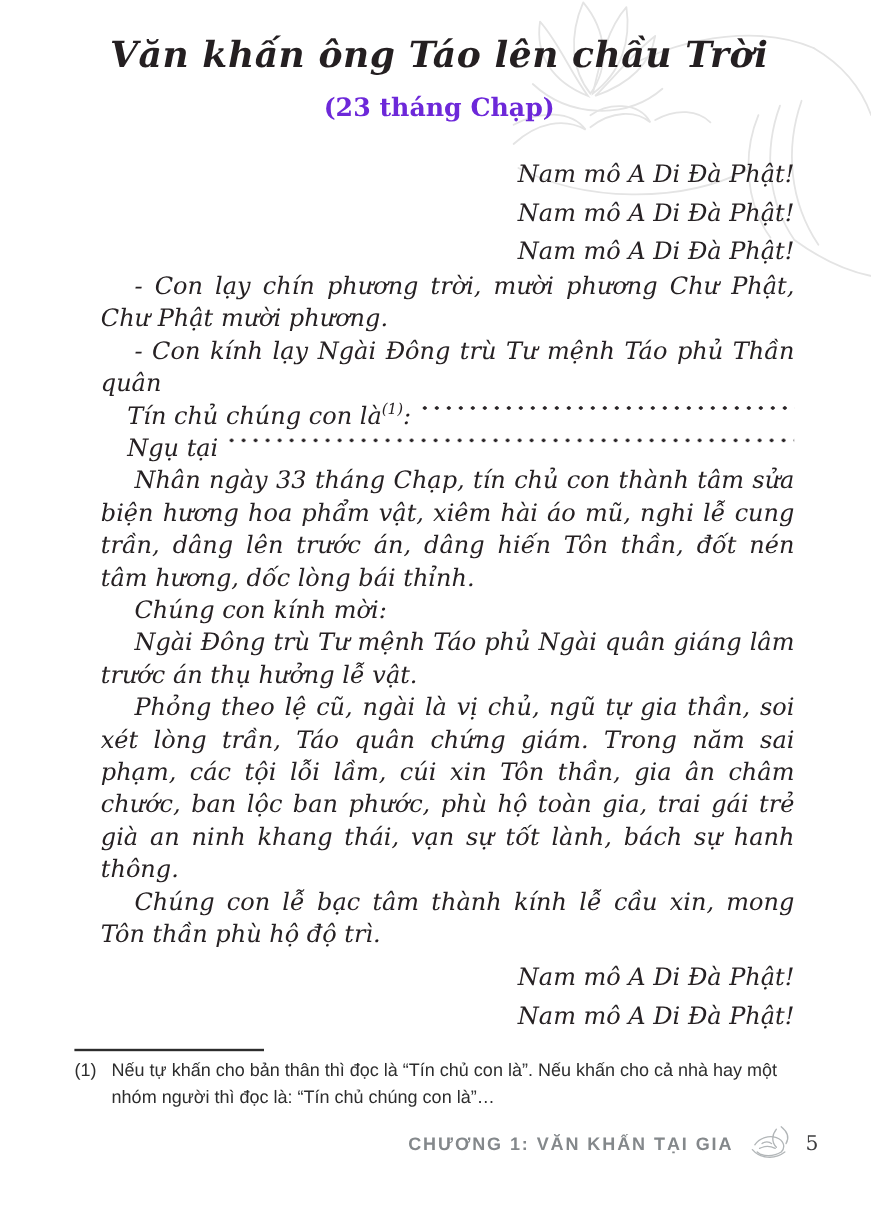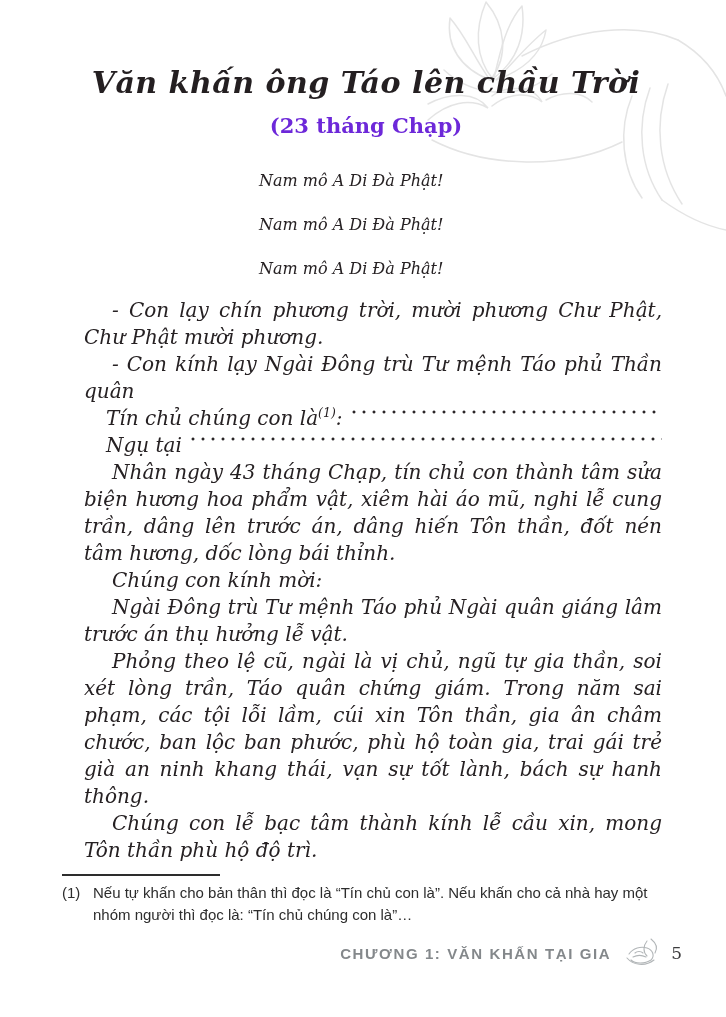--- a/index.html
+++ b/index.html
@@ -13,41 +13,41 @@
   }
   
   .watermark{
     position:absolute;top:0;right:0;width:300px;height:245px;
     pointer-events:none;
   }
   .watermark svg{display:block;width:100%;height:100%;}
   
   .content{
     position:absolute;top:0;left:84px;width:578px;height:872px;
-    padding-top:64px;box-sizing:border-box;
+    padding-top:28px;box-sizing:border-box;
     overflow:hidden;
     font-style:italic;
   }
   .title{
     margin:0 0 10px -14px;
     text-align:center;
     font-family:"DejaVu Serif", serif;
     font-style:italic;font-weight:bold;
     font-size:30px;line-height:38px;
     letter-spacing:0.5px;
     color:#241f21;
   }
   .subtitle{
     margin:0 0 26px -14px;
     text-align:center;
     font-style:normal;font-weight:bold;
     font-size:21px;line-height:27px;
     color:#6d28d9;
   }
-  .inv{margin:12px;font-size:16px;line-height:32px;}
+  .inv{margin:0;font-size:20px;line-height:32px;text-align:right;}
   .inv-top .inv{padding-left:163px;}
   .inv-bottom{margin-top:6px;}
   .inv-bottom .inv{padding-left:123px;}
   .bodytext p{
     margin:0;
     font-size:20px;line-height:27px;
     text-align:justify;
     text-indent:28px;
   }
   .fill-line{
@@ -146,21 +146,21 @@
     <div class="fill-line">
       <span class="label"><span>Tín chủ chúng con là</span><sup>(1)</sup><span>:</span></span>
       <span class="leader"></span>
     </div>
 
     <div class="fill-line">
       <span class="label">Ngụ tại</span>
       <span class="leader"></span>
     </div>
 
-    <p>Nhân ngày 43 tháng Chạp, tín chủ con thành tâm sửa biện hương hoa phẩm vật, xiêm hài áo mũ, nghi lễ cung trần, dâng lên trước án, dâng hiến Tôn thần, đốt nén tâm hương, dốc lòng bái thỉnh.</p>
+    <p>Nhân ngày 33 tháng Chạp, tín chủ con thành tâm sửa biện hương hoa phẩm vật, xiêm hài áo mũ, nghi lễ cung trần, dâng lên trước án, dâng hiến Tôn thần, đốt nén tâm hương, dốc lòng bái thỉnh.</p>
     <p>Chúng con kính mời:</p>
     <p>Ngài Đông trù Tư mệnh Táo phủ Ngài quân giáng lâm trước án thụ hưởng lễ vật.</p>
     <p>Phỏng theo lệ cũ, ngài là vị chủ, ngũ tự gia thần, soi xét lòng trần, Táo quân chứng giám. Trong năm sai phạm, các tội lỗi lầm, cúi xin Tôn thần, gia ân châm chước, ban lộc ban phước, phù hộ toàn gia, trai gái trẻ già an ninh khang thái, vạn sự tốt lành, bách sự hanh thông.</p>
     <p>Chúng con lễ bạc tâm thành kính lễ cầu xin, mong Tôn thần phù hộ độ trì.</p>
   </div>
 
   <div class="inv-bottom">
     <p class="inv">Nam mô A Di Đà Phật!</p>
     <p class="inv">Nam mô A Di Đà Phật!</p>
 

